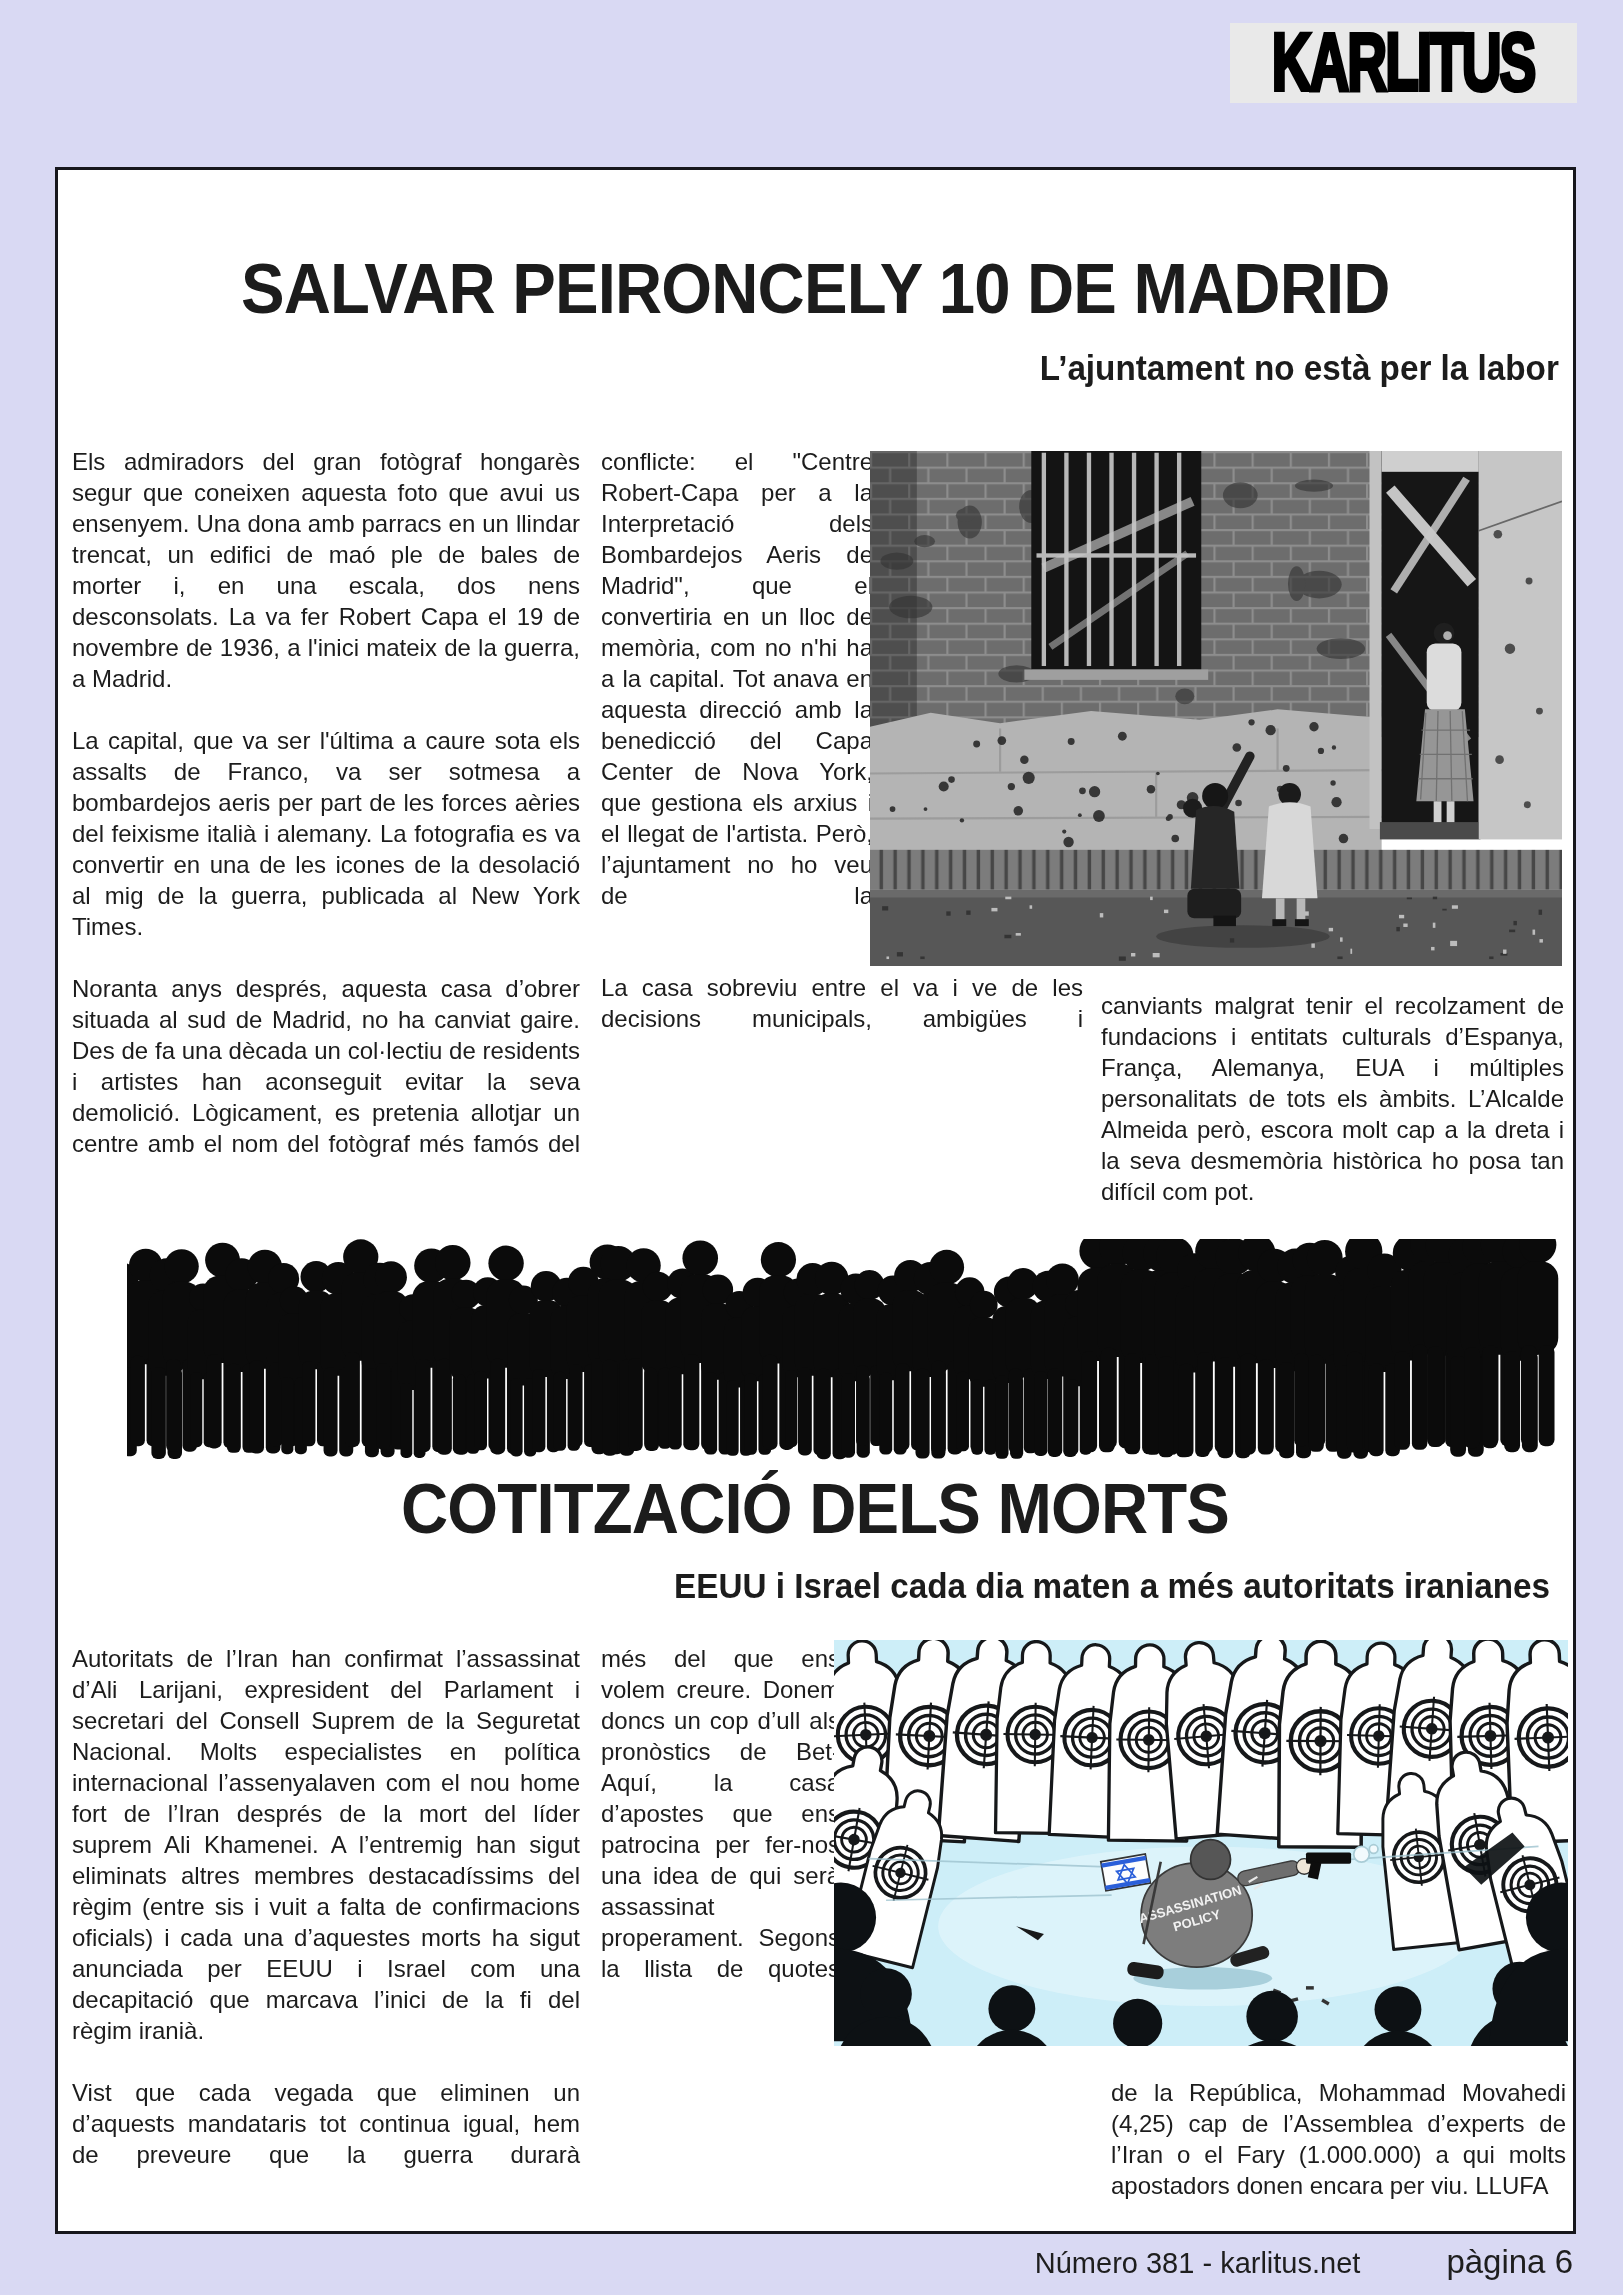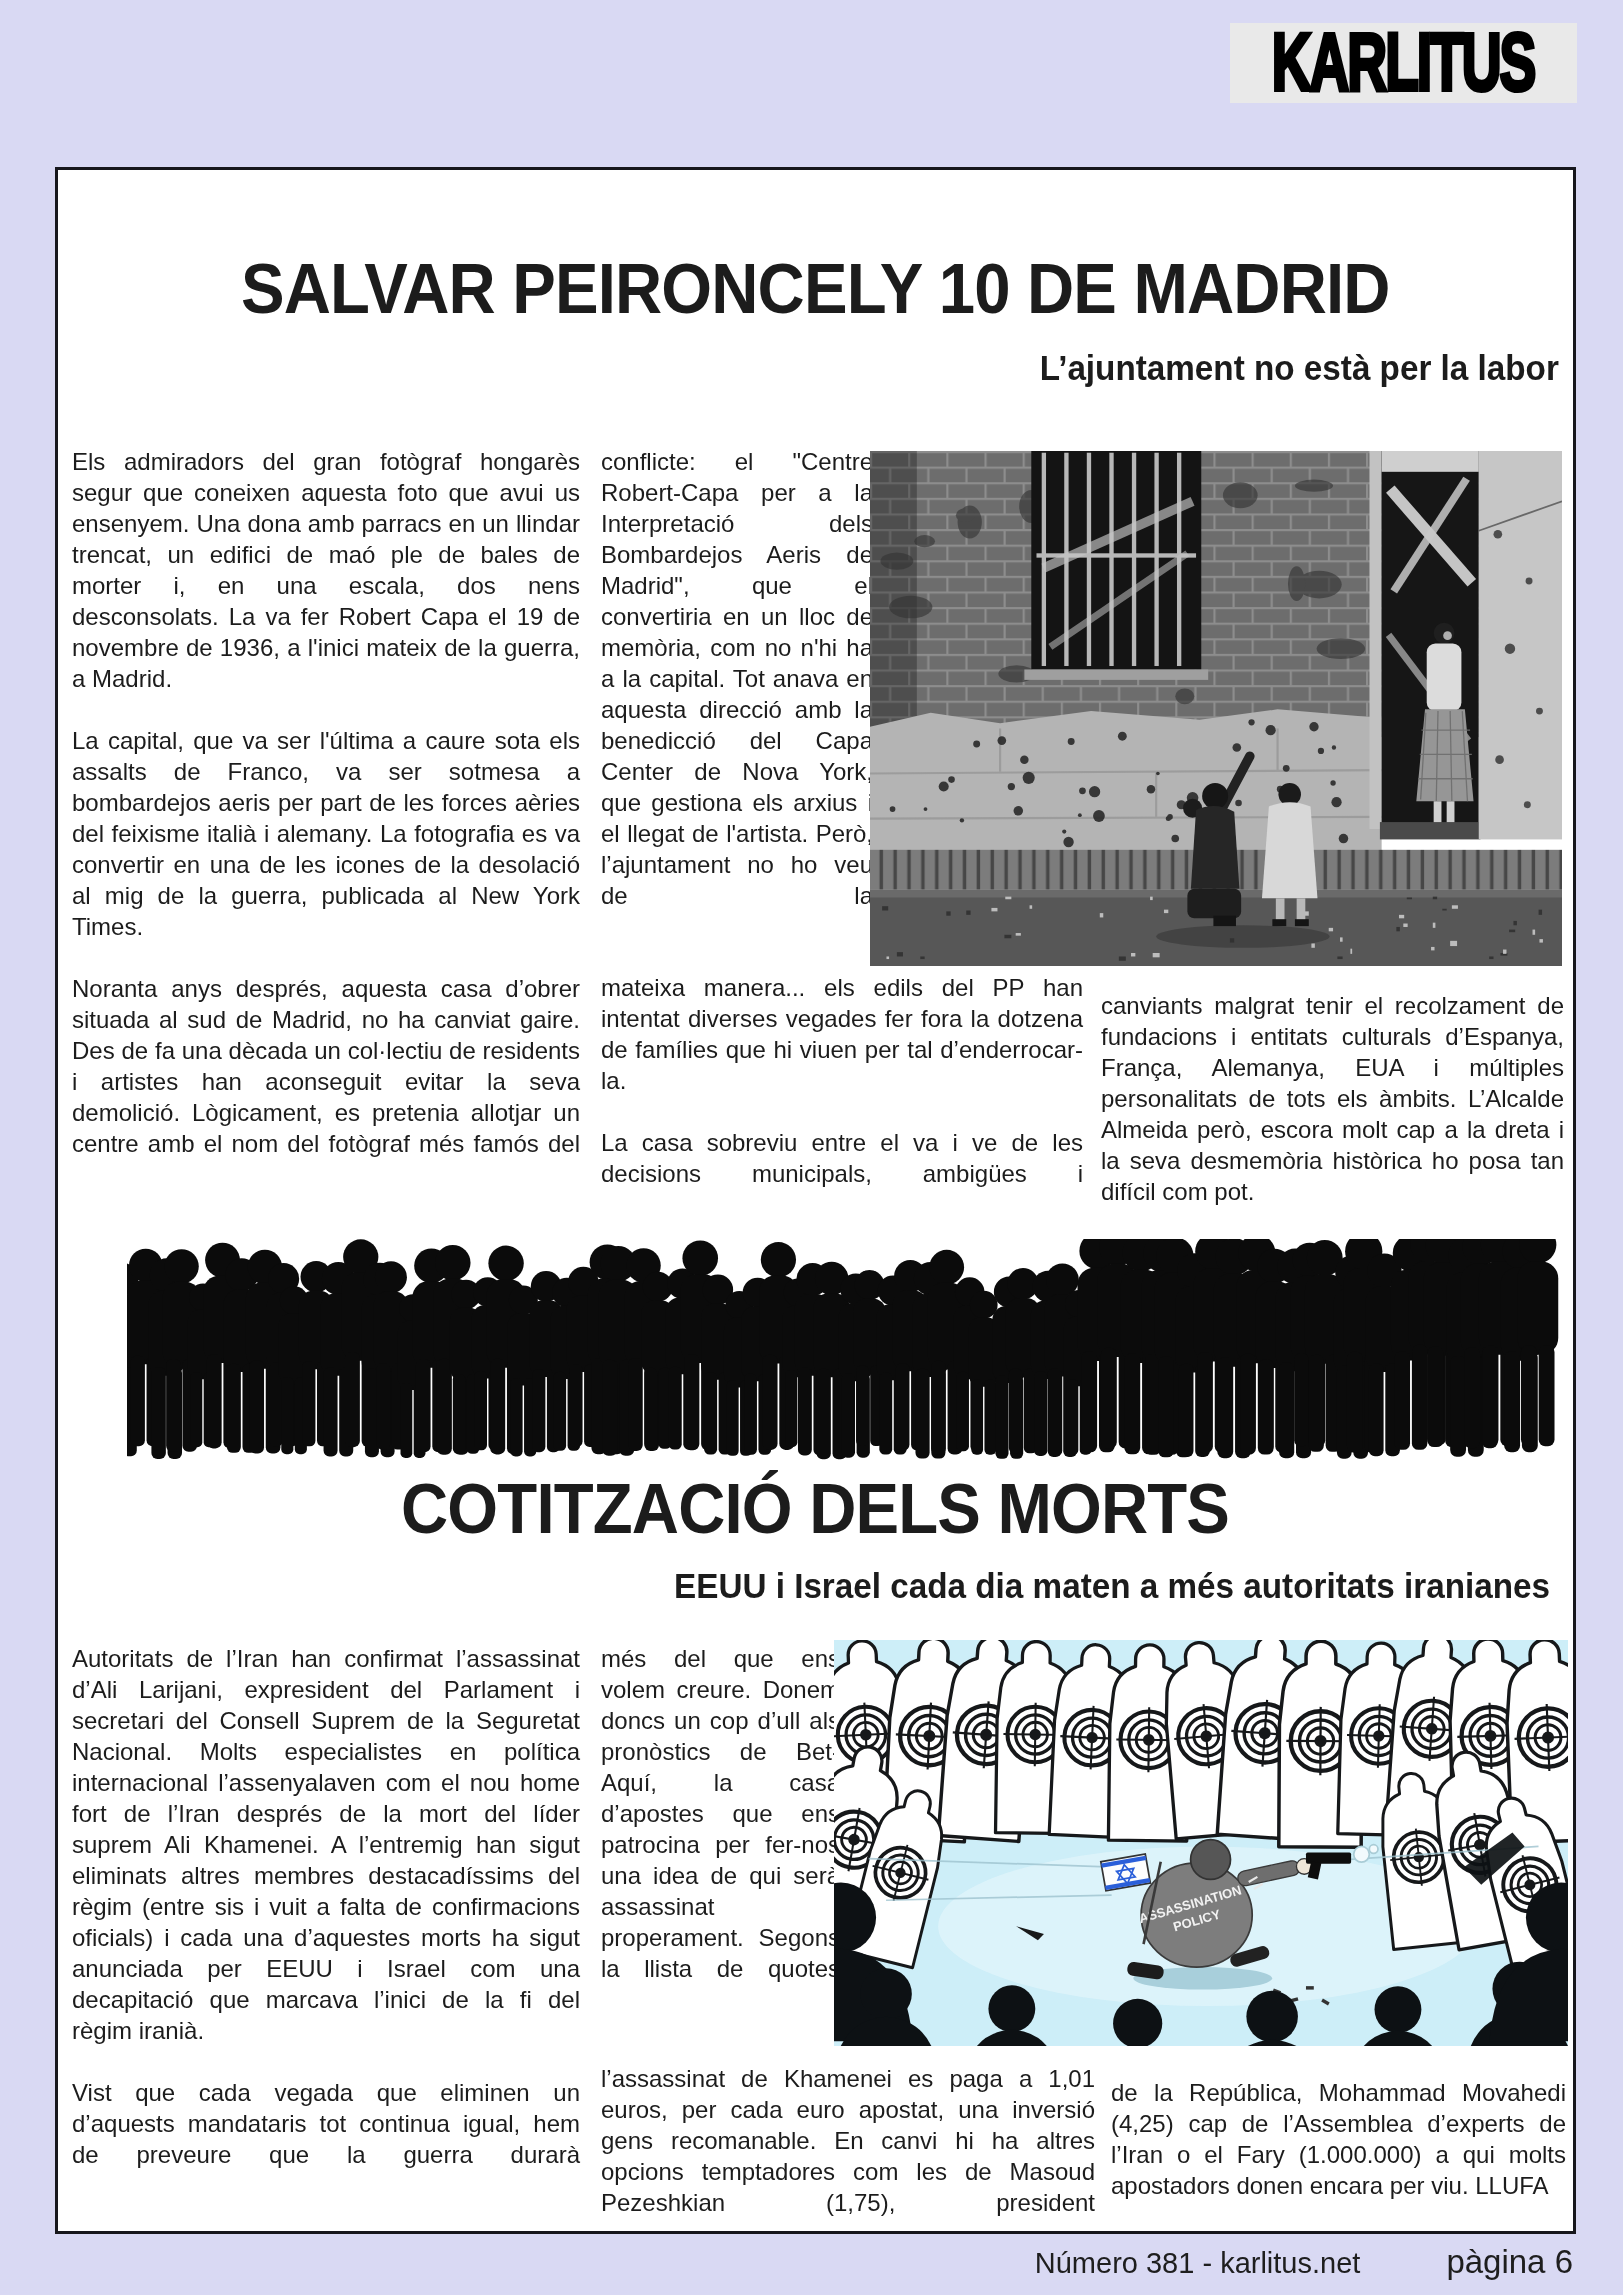--- a/index.html
+++ b/index.html
@@ -267,21 +267,20 @@
           <path d="M460,410 Q484,400 508,410 L516,516 L452,516 Z" fill="#d8d8d8"></path>
           <rect x="468" y="516" width="10" height="26" fill="#b9b9b9"></rect>
           <rect x="492" y="516" width="10" height="26" fill="#b9b9b9"></rect>
           <rect x="464" y="540" width="16" height="8" fill="#141414"></rect>
           <rect x="490" y="540" width="16" height="8" fill="#141414"></rect>
         </g>
       </svg>
     </div>
 
     <div class="abs bt" style="left:543px;top:802px;width:482px;">
-      <p>mateixa manera... els edils del PP han intentat diverses vegades fer fora la dotzena de famílies que hi viuen per tal d’enderrocar-la.</p>
       <p class="jl">La casa sobreviu entre el va i ve de les decisions municipals, ambigües i</p>
     </div>
 
     <div class="abs bt" style="left:1043px;top:820px;width:463px;">canviants malgrat tenir el recolzament de fundacions i entitats culturals d’Espanya, França, Alemanya, EUA i múltiples personalitats de tots els àmbits. L’Alcalde Almeida però, escora molt cap a la dreta i la seva desmemòria històrica ho posa tan difícil com pot.</div>
 
     <div class="abs img-frame" style="left:69px;top:1069px;width:1442px;height:229px;">
       <svg viewBox="0 0 1662 264">
         <defs>
           <g id="psn" fill="#0b0b0b">
             <circle cx="13" cy="10" r="10"></circle>
@@ -496,21 +495,20 @@
             </g>
           <g transform="translate(838,320) scale(1.5)">
               <circle r="27"></circle>
               <path d="M-55,95 Q-50,28 0,24 Q50,28 55,95 Z"></path>
             </g>
           <path d="M726,262 l56,-40 l14,16 l-50,44 z" opacity=".92"></path>
         </g>
       </svg>
     </div>
 
-    <div class="abs bt jl" style="left:543px;top:1893px;width:494px;">l’assassinat de Khamenei es paga a 1,01 euros, per cada euro apostat, una inversió gens recomanable. En canvi hi ha altres opcions temptadores com les de Masoud Pezeshkian (1,75), president</div>
 
     <div class="abs bt" style="left:1053px;top:1907px;width:455px;">de la República, Mohammad Movahedi (4,25) cap de l’Assemblea d’experts de l’Iran o el Fary (1.000.000) a qui molts apostadors donen encara per viu. LLUFA</div>
 
   </div>
 
   <div class="footer">
     <span class="issue">Número 381 - karlitus.net</span>
     <span class="pg">pàgina 6</span>
   </div>
 

